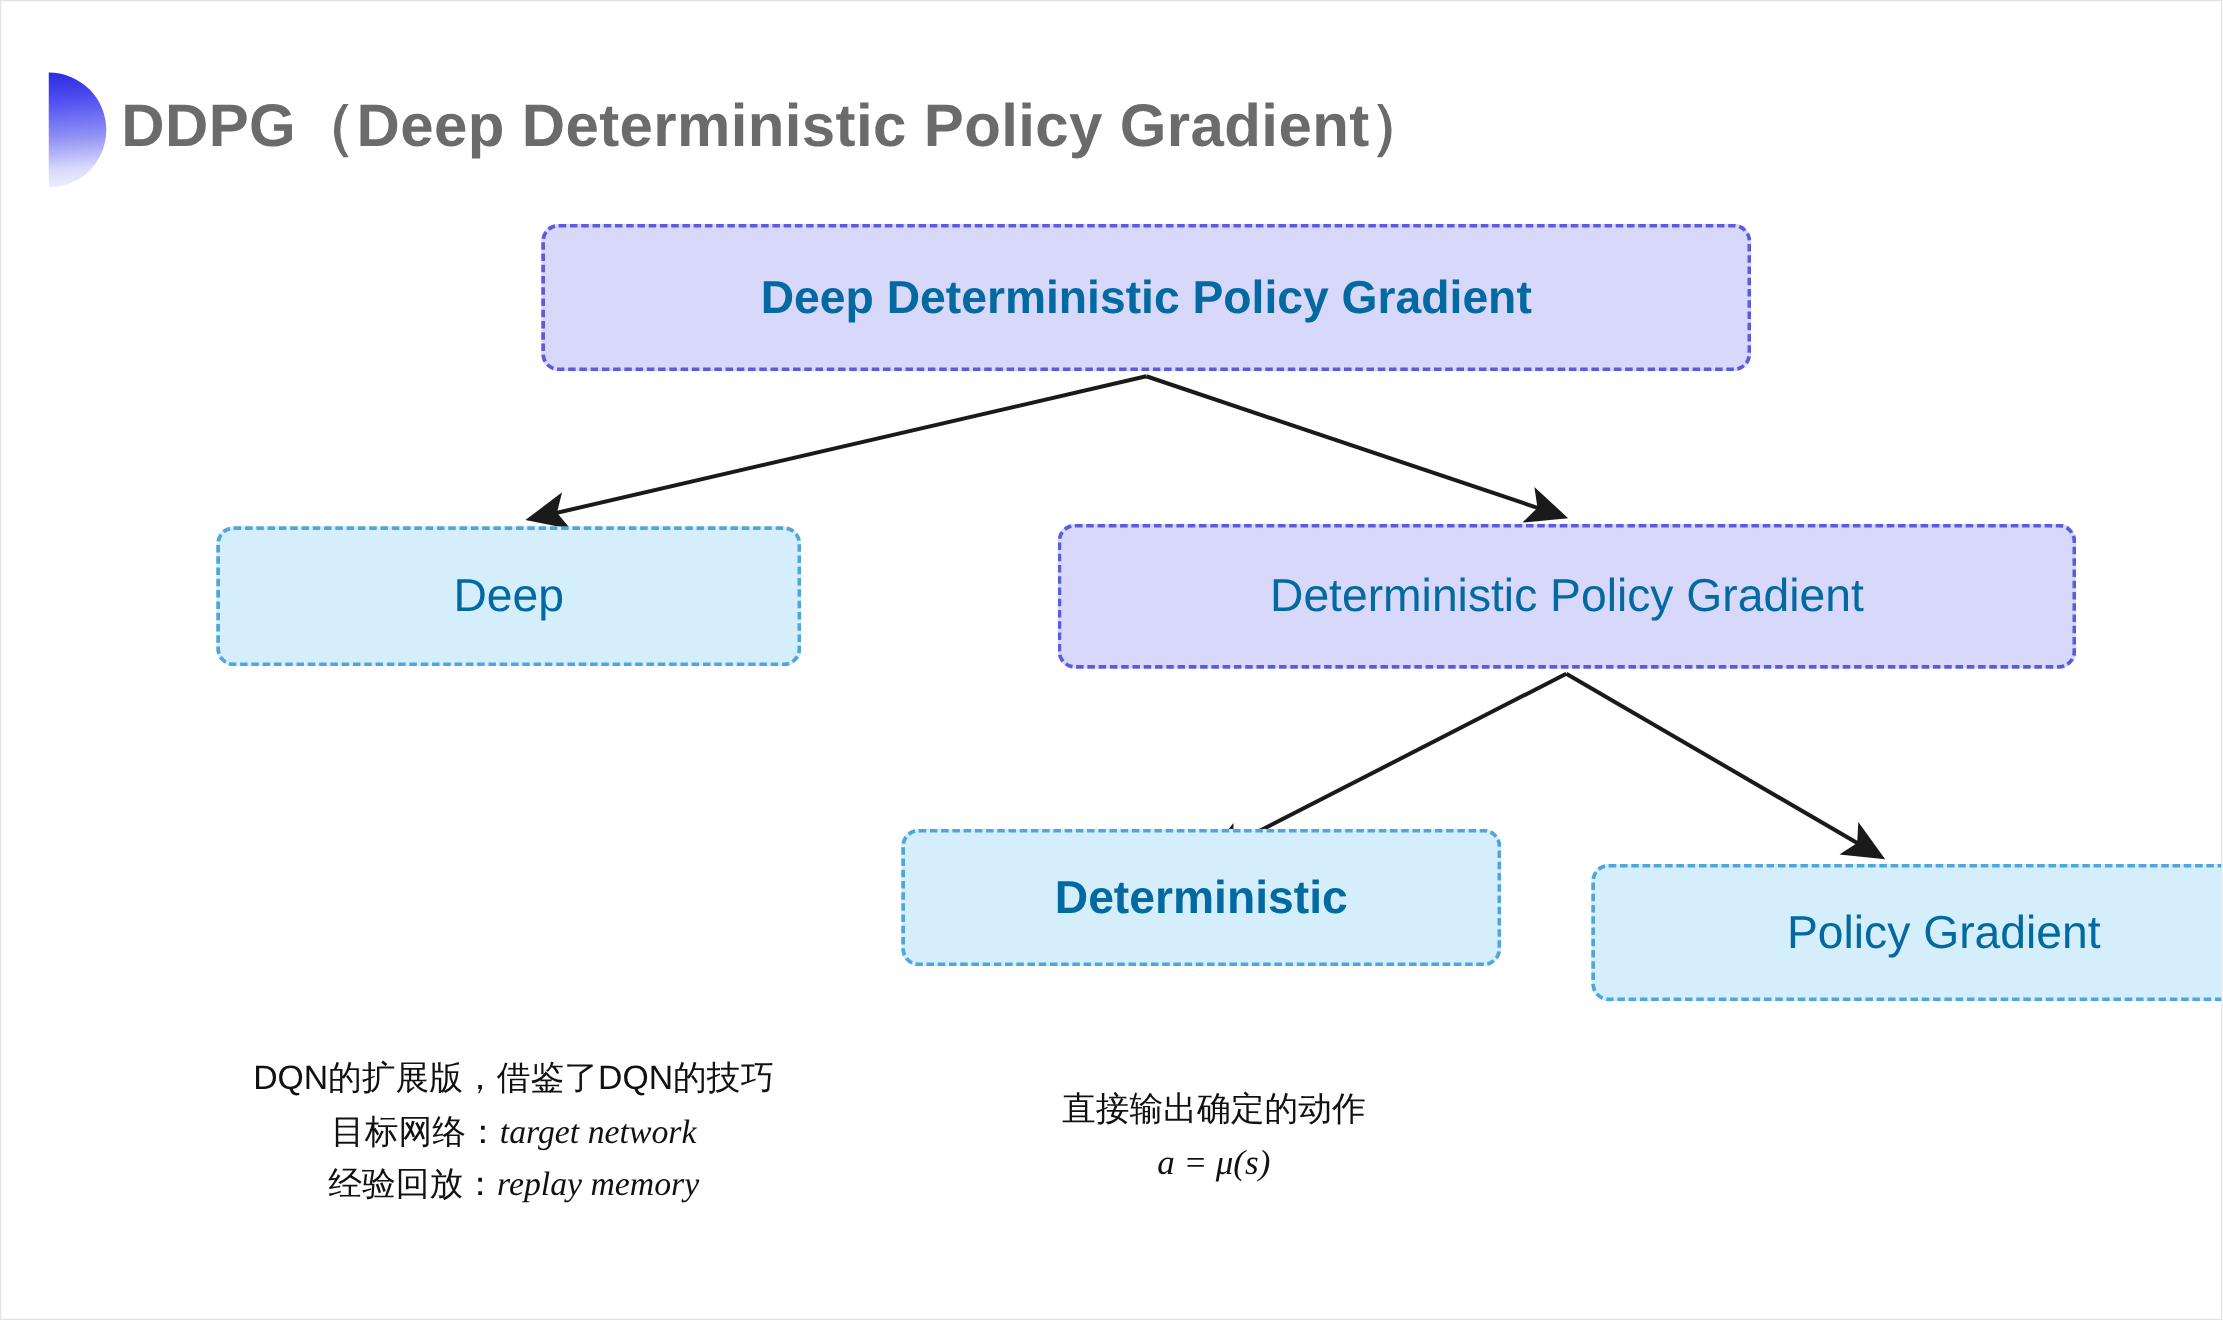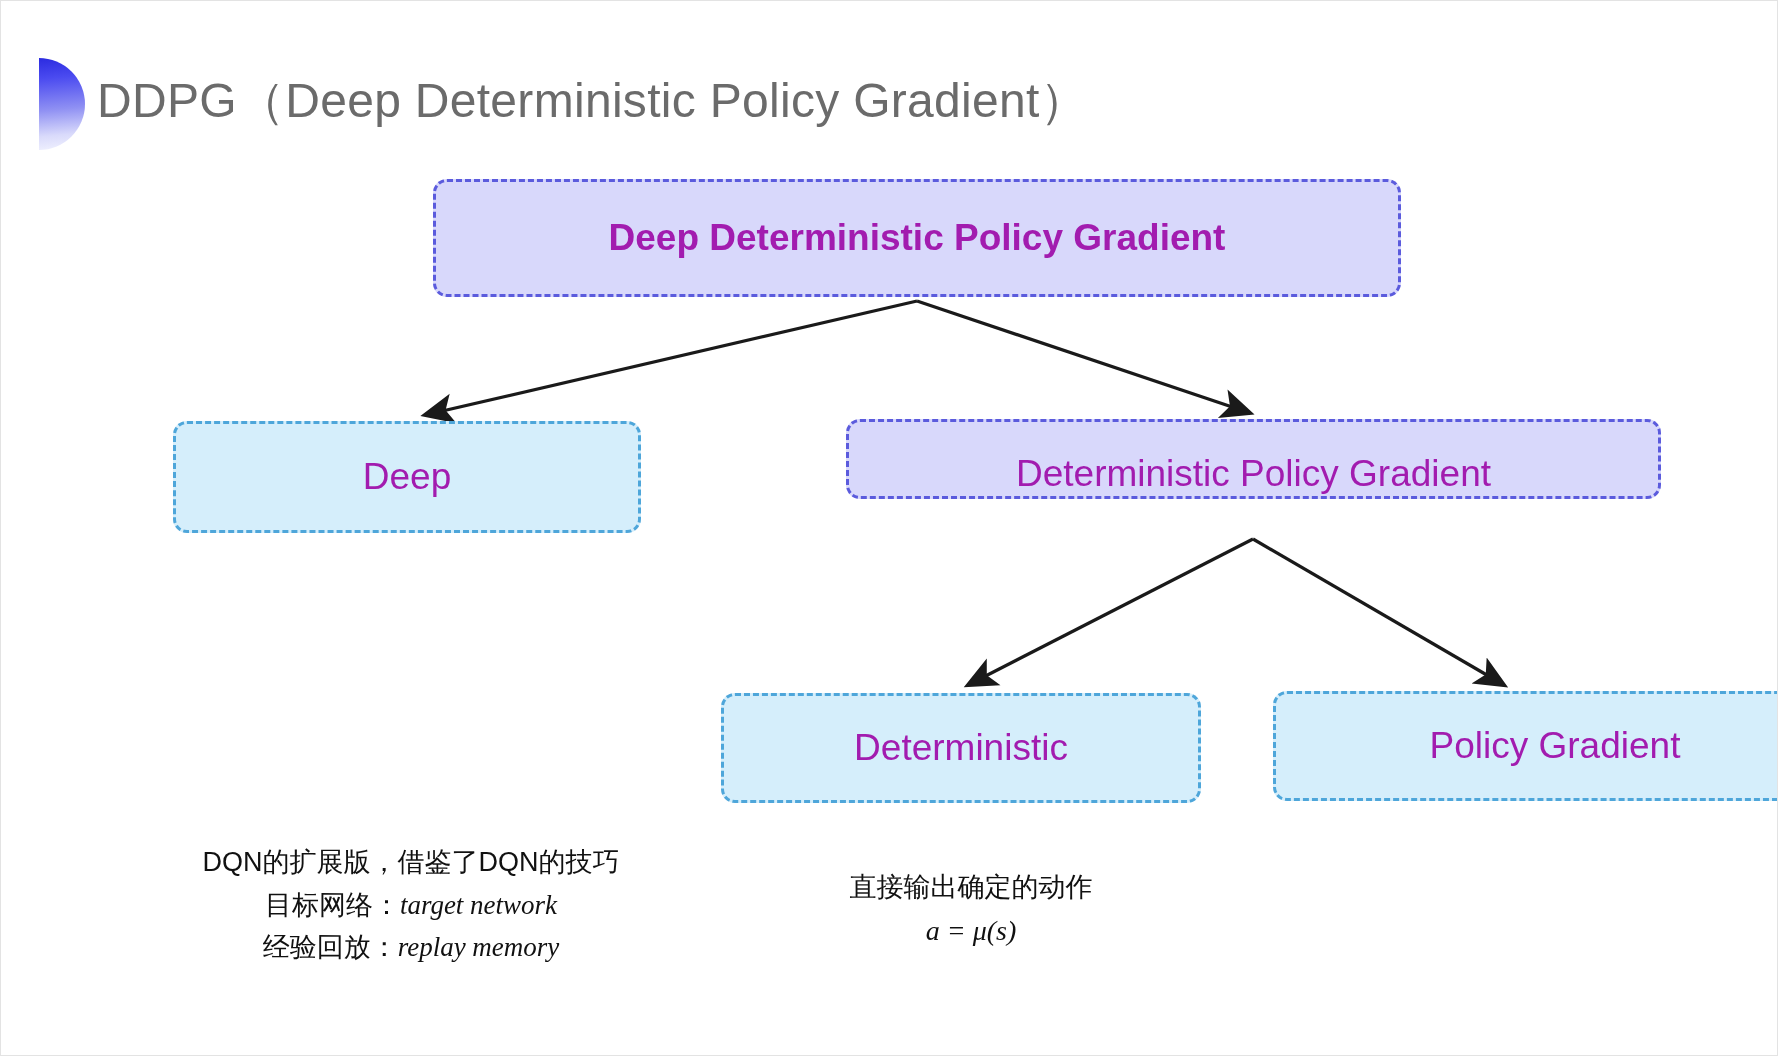--- a/index.html
+++ b/index.html
@@ -36,21 +36,21 @@
     background: linear-gradient(175deg, #2b2be0 0%, #4b4bf0 22%, #8f90f3 55%, #d9dafb 82%, #f2f3fe 100%);
   }
 
   
   .slide-title {
     position: absolute;
     left: 96px;
     top: 68px;
     font-size: 48px;
     color: #6b6b6b;
-    font-weight: 400;
+    font-weight: 700;
     letter-spacing: 0.3px;
     white-space: nowrap;
     font-family: "Liberation Sans", sans-serif;
   }
 
   
   #arrows {
     position: absolute;
     left: 0;
     top: 0;
@@ -60,37 +60,37 @@
   }
 
   .node {
     position: absolute;
     box-sizing: border-box;
     display: flex;
     align-items: center;
     justify-content: center;
     border-radius: 14px;
     text-align: center;
-    color: #a21caf;
+    color: #0369a1;
     font-family: "Liberation Sans", sans-serif;
     line-height: 1.15;
   }
   .node.level1 {
     background: #d8d8fb;
     border: 3px dashed #5b5bdd;
   }
   .node.leaf {
     background: #d5eefb;
     border: 3px dashed #4ea6da;
   }
 
   #node-root   { left: 432px; top: 178px;  width: 968px; height: 118px; font-size: 37px; font-weight: 600; }
   #node-deep   { left: 172px; top: 420px;  width: 468px; height: 112px; font-size: 37px; font-weight: 500; justify-content: center; }
-  #node-dpg    { left: 845px; top: 418px;  width: 815px; height: 80px; font-size: 37px; font-weight: 500; align-items: flex-end; }
-  #node-det    { left: 720px; top: 692px;  width: 480px; height: 110px; font-size: 37px; font-weight: 400; }
+  #node-dpg    { left: 845px; top: 418px;  width: 815px; height: 116px; font-size: 37px; font-weight: 500; }
+  #node-det    { left: 720px; top: 662px;  width: 480px; height: 110px; font-size: 37px; font-weight: 700; }
   #node-pg     { left: 1272px; top: 690px; width: 564px; height: 110px; font-size: 37px; font-weight: 500; }
 
   
   .annot {
     position: absolute;
     color: #111111;
     font-family: "Liberation Sans", sans-serif;
     line-height: 1.58;
     white-space: nowrap;
   }

